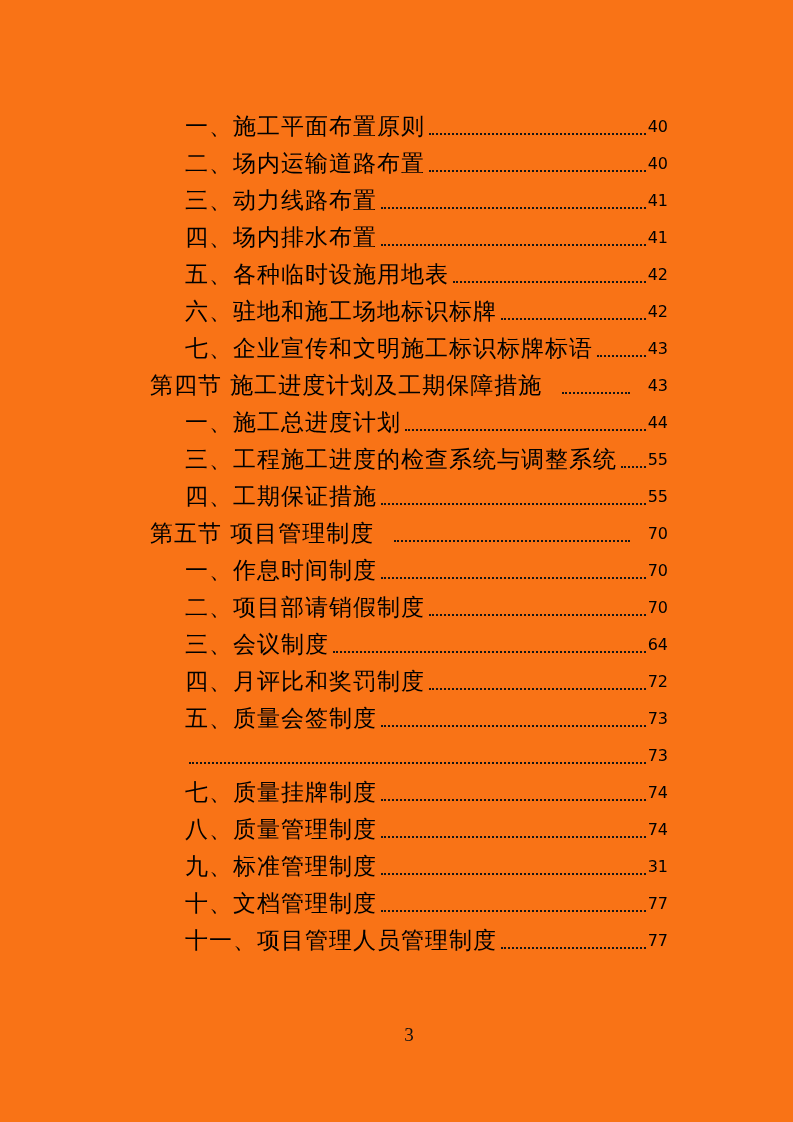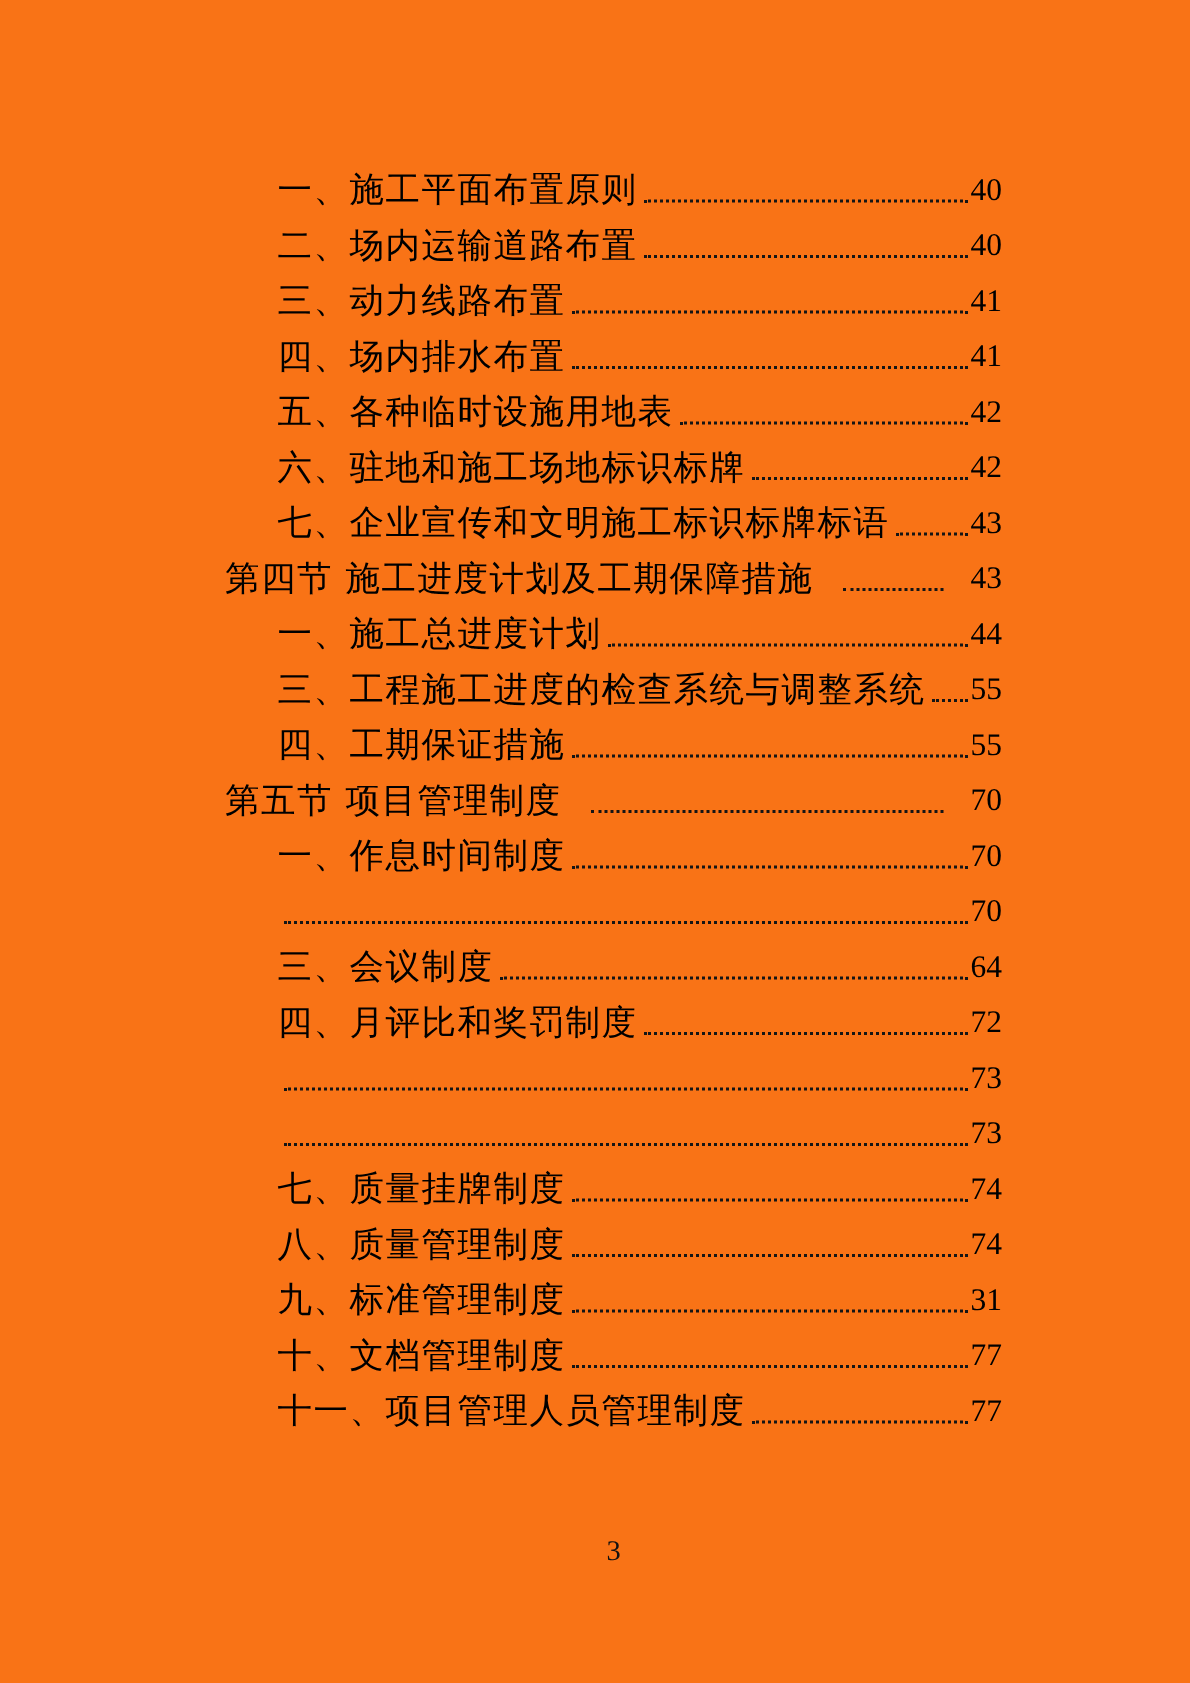--- a/index.html
+++ b/index.html
@@ -40,23 +40,22 @@
   }
   .toc-leader {
     flex: 1 1 auto;
     min-width: 12px;
     border-bottom: 2px dotted #151515;
     align-self: flex-end;
     margin: 0 2px 10px 4px;
   }
   .toc-page {
     flex: 0 0 auto;
-    font-size: 21px;
+    font-size: 16px;
     letter-spacing: 0;
-    font-family: Liberation Serif, serif;
   }
   .footer {
     position: absolute;
     left: 150px;
     width: 518px;
     top: 1024px;
     text-align: center;
     font-family: "Liberation Serif", "DejaVu Serif", serif;
     font-size: 19px;
     color: #111111;
@@ -141,37 +140,39 @@
       <span class="toc-page">70</span>
     </div>
 
     <div class="toc-row item">
       <span class="toc-title">一、作息时间制度</span>
       <span class="toc-leader"></span>
       <span class="toc-page">70</span>
     </div>
 
     <div class="toc-row item">
+      <span class="toc-title">二、项目部请销假制度</span>
       <span class="toc-leader"></span>
       <span class="toc-page">70</span>
     </div>
 
     <div class="toc-row item">
       <span class="toc-title">三、会议制度</span>
       <span class="toc-leader"></span>
       <span class="toc-page">64</span>
     </div>
 
     <div class="toc-row item">
       <span class="toc-title">四、月评比和奖罚制度</span>
       <span class="toc-leader"></span>
       <span class="toc-page">72</span>
     </div>
 
     <div class="toc-row item">
+      <span class="toc-title">五、质量会签制度</span>
       <span class="toc-leader"></span>
       <span class="toc-page">73</span>
     </div>
 
     <div class="toc-row item">
       <span class="toc-leader"></span>
       <span class="toc-page">73</span>
     </div>
 
     <div class="toc-row item">

